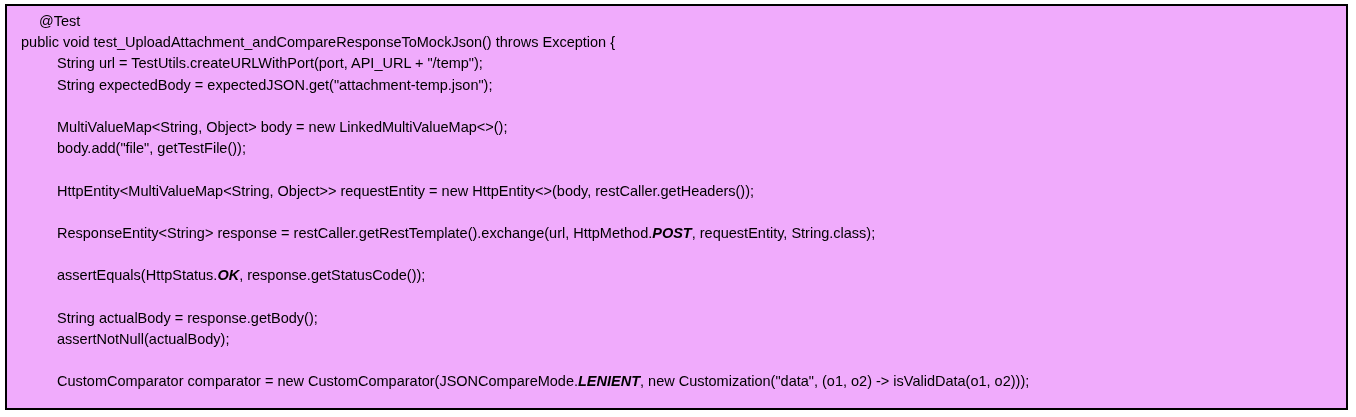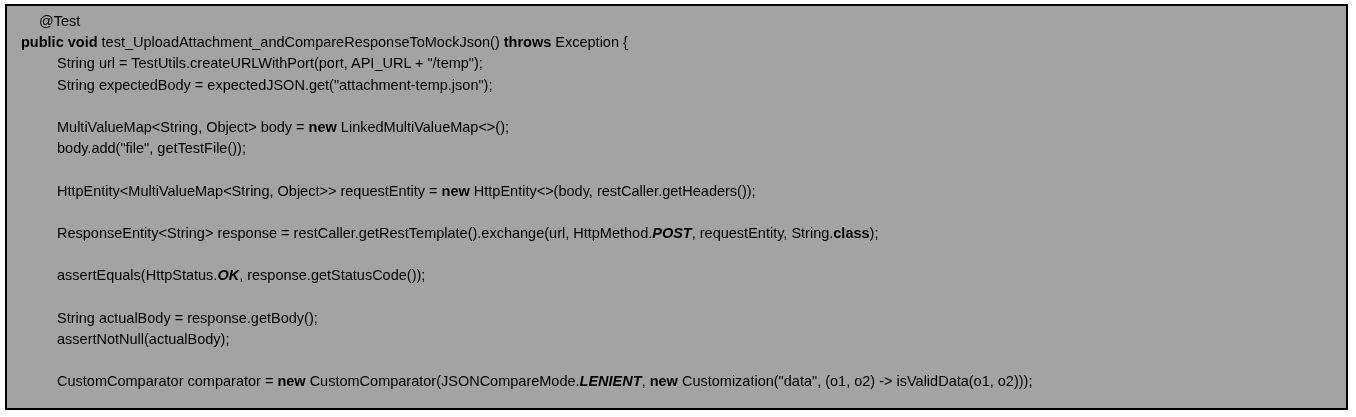--- a/index.html
+++ b/index.html
@@ -14,21 +14,21 @@
     font-family: "Liberation Sans", sans-serif;
   }
 
   #code-frame {
     position: absolute;
     left: 5px;
     top: 4px;
     width: 1343px;
     height: 406px;
     border: 2px solid #000000;
-    background: #a3a3a3;
+    background: #f0abfc;
     box-sizing: border-box;
     overflow: hidden;
   }
 
   #code-block {
     padding: 5px 0 0 0;
     font-family: "Liberation Sans", sans-serif;
     font-size: 14.5px;
     line-height: 21.2px;
     color: #000000;
@@ -41,21 +41,21 @@
     height: 21.2px;
     font-size: 14.5px;
   }
   .code-line.blank {
     height: 21.2px;
   }
 
   
   .tok { white-space: pre; }
   .tok.plain    { font-weight: normal; font-style: normal; }
-  .tok.kw       { font-weight: bold;   font-style: normal; }
+  .tok.kw       { font-weight: normal;   font-style: normal; }
   .tok.ital     { font-weight: normal; }
   .tok.bolditl  { font-weight: bold;   font-style: italic; }
 </style>
 </head>
 <body>
 
 <div id="code-frame">
   <div id="code-block"><div class="code-line" style="padding-left: 32px;"><span class="tok plain">@Test</span></div><div class="code-line" style="padding-left: 14px;"><span class="tok kw">public void</span><span class="tok plain"> test_UploadAttachment_andCompareResponseToMockJson() </span><span class="tok kw">throws</span><span class="tok plain"> Exception {</span></div><div class="code-line" style="padding-left: 50px;"><span class="tok plain">String url = TestUtils.</span><span class="tok ital">createURLWithPort</span><span class="tok plain">(port, </span><span class="tok ital">API_URL</span><span class="tok plain"> + "/temp");</span></div><div class="code-line" style="padding-left: 50px;"><span class="tok plain">String expectedBody = </span><span class="tok ital">expectedJSON</span><span class="tok plain">.get("attachment-temp.json");</span></div><div class="code-line blank" style="padding-left: 14px;">&nbsp;</div><div class="code-line" style="padding-left: 50px;"><span class="tok plain">MultiValueMap&lt;String, Object&gt; body = </span><span class="tok kw">new</span><span class="tok plain"> LinkedMultiValueMap&lt;&gt;();</span></div><div class="code-line" style="padding-left: 50px;"><span class="tok plain">body.add("file", </span><span class="tok ital">getTestFile</span><span class="tok plain">());</span></div><div class="code-line blank" style="padding-left: 14px;">&nbsp;</div><div class="code-line" style="padding-left: 50px;"><span class="tok plain">HttpEntity&lt;MultiValueMap&lt;String, Object&gt;&gt; requestEntity = </span><span class="tok kw">new</span><span class="tok plain"> HttpEntity&lt;&gt;(body, </span><span class="tok ital">restCaller</span><span class="tok plain">.getHeaders());</span></div><div class="code-line blank" style="padding-left: 14px;">&nbsp;</div><div class="code-line" style="padding-left: 50px;"><span class="tok plain">ResponseEntity&lt;String&gt; response = </span><span class="tok ital">restCaller</span><span class="tok plain">.getRestTemplate().exchange(url, HttpMethod.</span><span class="tok bolditl">POST</span><span class="tok plain">, requestEntity, String.</span><span class="tok kw">class</span><span class="tok plain">);</span></div><div class="code-line blank" style="padding-left: 14px;">&nbsp;</div><div class="code-line" style="padding-left: 50px;"><span class="tok ital">assertEquals</span><span class="tok plain">(HttpStatus.</span><span class="tok bolditl">OK</span><span class="tok plain">, response.getStatusCode());</span></div><div class="code-line blank" style="padding-left: 14px;">&nbsp;</div><div class="code-line" style="padding-left: 50px;"><span class="tok plain">String actualBody = response.getBody();</span></div><div class="code-line" style="padding-left: 50px;"><span class="tok ital">assertNotNull</span><span class="tok plain">(actualBody);</span></div><div class="code-line blank" style="padding-left: 14px;">&nbsp;</div><div class="code-line" style="padding-left: 50px;"><span class="tok plain">CustomComparator comparator = </span><span class="tok kw">new</span><span class="tok plain"> CustomComparator(JSONCompareMode.</span><span class="tok bolditl">LENIENT</span><span class="tok plain">, </span><span class="tok kw">new</span><span class="tok plain"> Customization("data", (o1, o2) -&gt; isValidData(o1, o2)));</span></div><div class="code-line blank" style="padding-left: 14px;">&nbsp;</div></div>
 </div>
 

